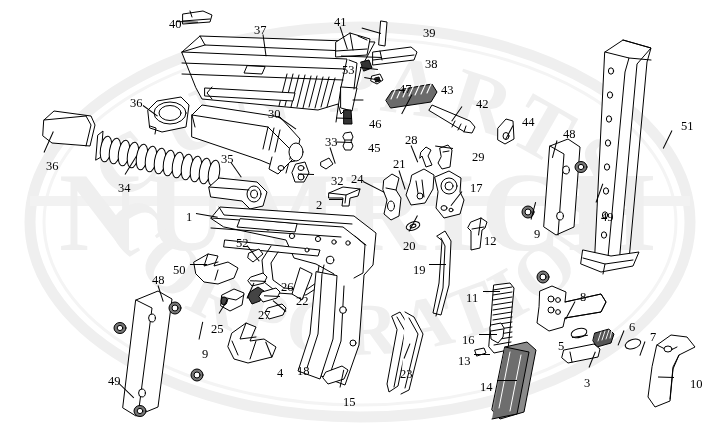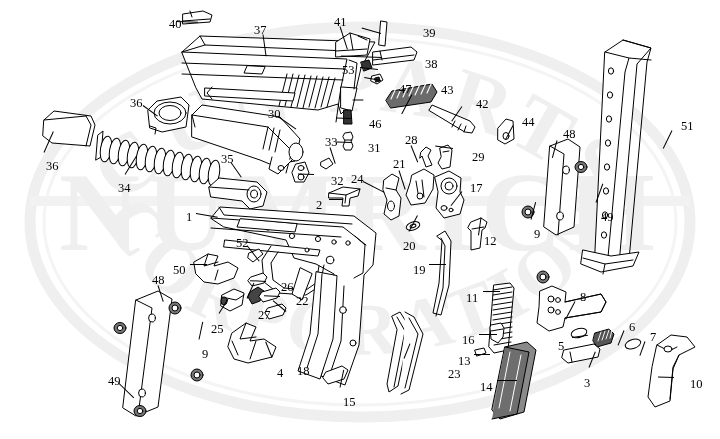--- a/index.html
+++ b/index.html
@@ -470,21 +470,21 @@
       <div class="lbl" style="left: 399px; top: 83px;">47</div>
       <div class="lead" style="left: 381px; top: 80px; width: 17px; transform: rotate(190deg);"></div>
       <div class="lbl" style="left: 441px; top: 84px;">43</div>
       <div class="lead" style="left: 412px; top: 94px; width: 22px; transform: rotate(118deg);"></div>
       <div class="lbl" style="left: 476px; top: 98px;">42</div>
       <div class="lead" style="left: 462px; top: 106px; width: 18px; transform: rotate(125deg);"></div>
       <div class="lbl" style="left: 369px; top: 118px;">46</div>
       <div class="lead" style="left: 352px; top: 118px; width: 16px; transform: rotate(182deg);"></div>
       <div class="lbl" style="left: 522px; top: 116px;">44</div>
       <div class="lead" style="left: 513px; top: 125px; width: 16px; transform: rotate(118deg);"></div>
-      <div class="lbl" style="left: 368px; top: 142px;">31</div>
+      <div class="lbl" style="left: 368px; top: 142px;">45</div>
       <div class="lead" style="left: 352px; top: 142px; width: 16px; transform: rotate(182deg);"></div>
       <div class="lbl" style="left: 325px; top: 136px;">33</div>
       <div class="lead" style="left: 330px; top: 147px; width: 17px; transform: rotate(72deg);"></div>
       <div class="lbl" style="left: 405px; top: 134px;">28</div>
       <div class="lead" style="left: 411px; top: 145px; width: 18px; transform: rotate(68deg);"></div>
       <div class="lbl" style="left: 472px; top: 151px;">29</div>
       <div class="lead" style="left: 453px; top: 148px; width: 18px; transform: rotate(188deg);"></div>
       <div class="lbl" style="left: 563px; top: 128px;">48</div>
       <div class="lead" style="left: 557px; top: 140px; width: 18px; transform: rotate(105deg);"></div>
       <div class="lbl" style="left: 681px; top: 120px;">51</div>
@@ -540,21 +540,21 @@
       <div class="lbl" style="left: 297px; top: 321px; margin-top: 44px;">18</div>
       <div class="lead" style="left: 286px; top: 311px; width: 17px; transform: rotate(-140deg);"></div>
       <div class="lbl" style="left: 202px; top: 348px;">9</div>
       <div class="lead" style="left: 199px; top: 339px; width: 18px; transform: rotate(-78deg);"></div>
       <div class="lbl" style="left: 108px; top: 375px;">49</div>
       <div class="lead" style="left: 118px; top: 382px; width: 22px; transform: rotate(44deg);"></div>
       <div class="lbl" style="left: 277px; top: 367px;">4</div>
       <div class="lead" style="left: 272px; top: 357px; width: 17px; transform: rotate(-112deg);"></div>
       <div class="lbl" style="left: 343px; top: 396px;">15</div>
       <div class="lead" style="left: 340px; top: 387px; width: 18px; transform: rotate(-78deg);"></div>
-      <div class="lbl" style="left: 400px; top: 368px; padding-left: 48px;">23</div>
+      <div class="lbl" style="left: 400px; top: 368px;">23</div>
       <div class="lead" style="left: 404px; top: 358px; width: 16px; transform: rotate(-68deg);"></div>
       <div class="lbl" style="left: 462px; top: 334px;">16</div>
       <div class="lead" style="left: 479px; top: 334px; width: 18px; transform: rotate(0deg);"></div>
       <div class="lbl" style="left: 458px; top: 355px;">13</div>
       <div class="lead" style="left: 474px; top: 354px; width: 16px; transform: rotate(0deg);"></div>
       <div class="lbl" style="left: 480px; top: 381px;">14</div>
       <div class="lead" style="left: 497px; top: 380px; width: 20px; transform: rotate(0deg);"></div>
       <div class="lbl" style="left: 580px; top: 291px;">8</div>
       <div class="lead" style="left: 575px; top: 301px; width: 20px; transform: rotate(118deg);"></div>
       <div class="lbl" style="left: 629px; top: 321px;">6</div>

